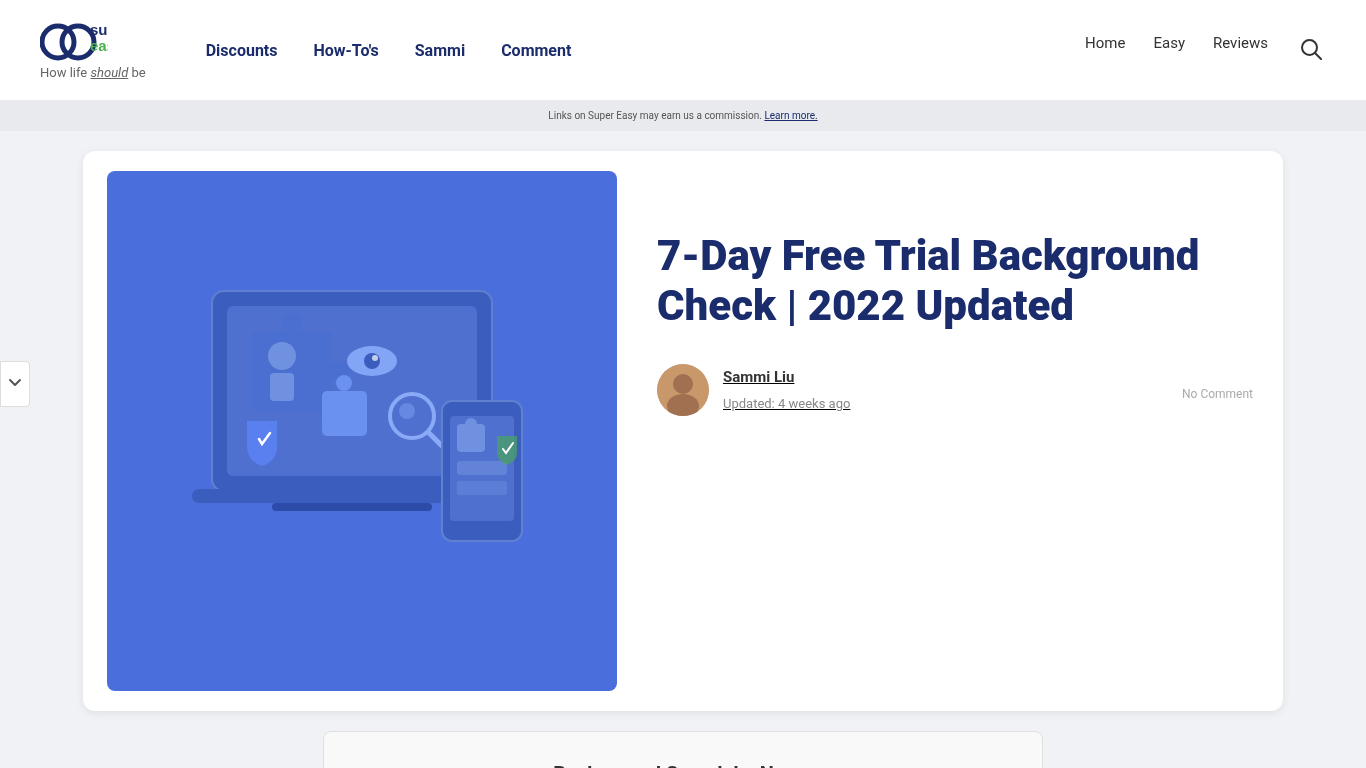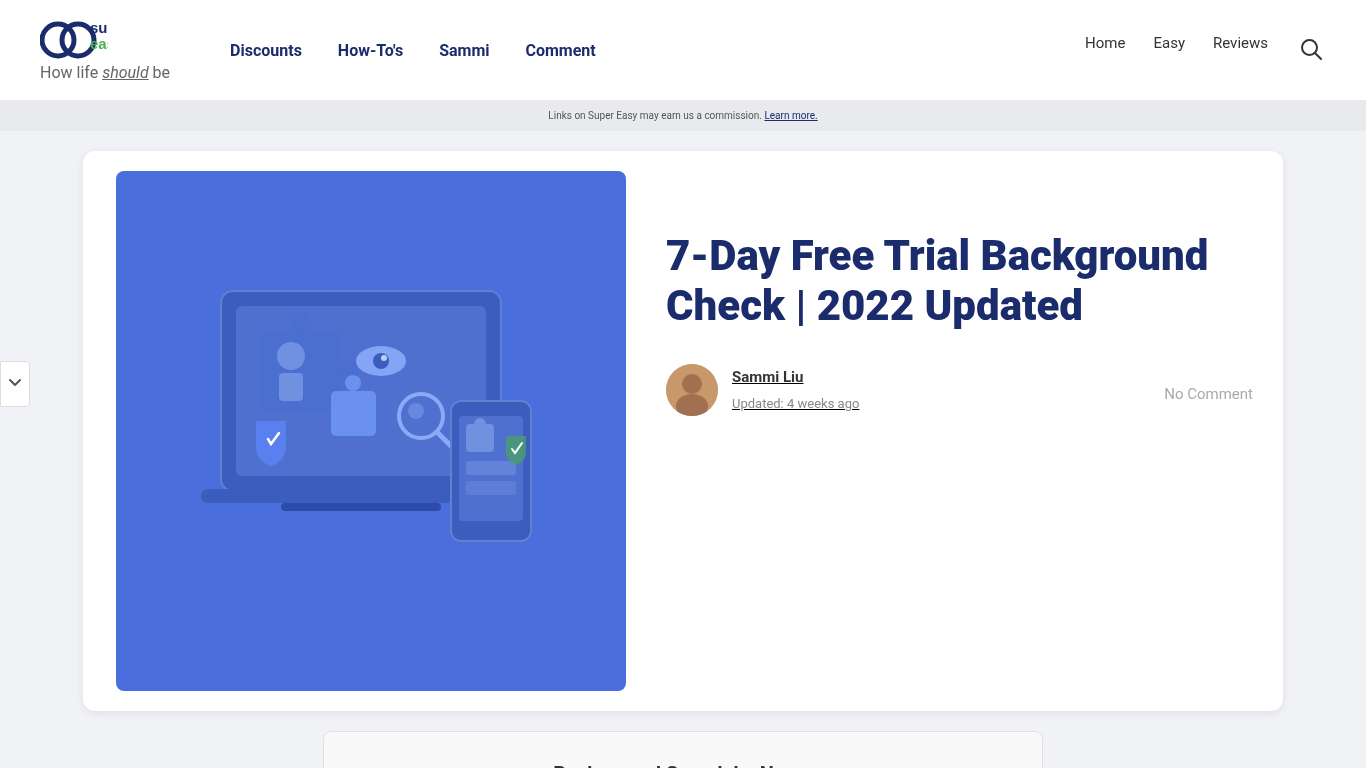--- a/index.html
+++ b/index.html
@@ -29,21 +29,21 @@
       display: flex;
       flex-direction: column;
       align-items: flex-start;
     }
     .logo-mark {
       display: flex;
       align-items: center;
       gap: 6px;
     }
     .logo-tagline {
-      font-size: 16px;
+      font-size: 13px;
       color: #666;
       margin-top: 2px;
     }
     .logo-tagline span {
       text-decoration: underline;
       font-style: italic;
     }
 
     
     .main-nav {
@@ -93,21 +93,21 @@
       max-width: 1280px;
       margin: 0 auto;
       padding: 20px 40px;
     }
 
     
     .article-card {
       background: #fff;
       border-radius: 12px;
       overflow: visible;
-      padding: 20px 30px 20px 33px;
+      padding: 20px 30px 20px 24px;
       display: flex;
       align-items: flex-start;
       gap: 40px;
       box-shadow: 0 2px 8px rgba(0,0,0,0.08);
       margin-bottom: 20px;
       min-height: 540px;
       position: relative;
     }
 
     .article-hero-image {
@@ -159,21 +159,21 @@
       font-weight: 700;
       font-size: 15px;
       color: #333;
     }
     .author-updated {
       font-size: 13px;
       color: #888;
       margin-top: 10px;
     }
     .no-comment {
-      font-size: 15px;
+      font-size: 12px;
       color: #aaa;
       margin-left: auto;
       margin-top: 8px;
     }
 
     
     .search-widget {
       background: #f9f9f9;
       border: 1px solid #e0e0e0;
       border-radius: 8px;

